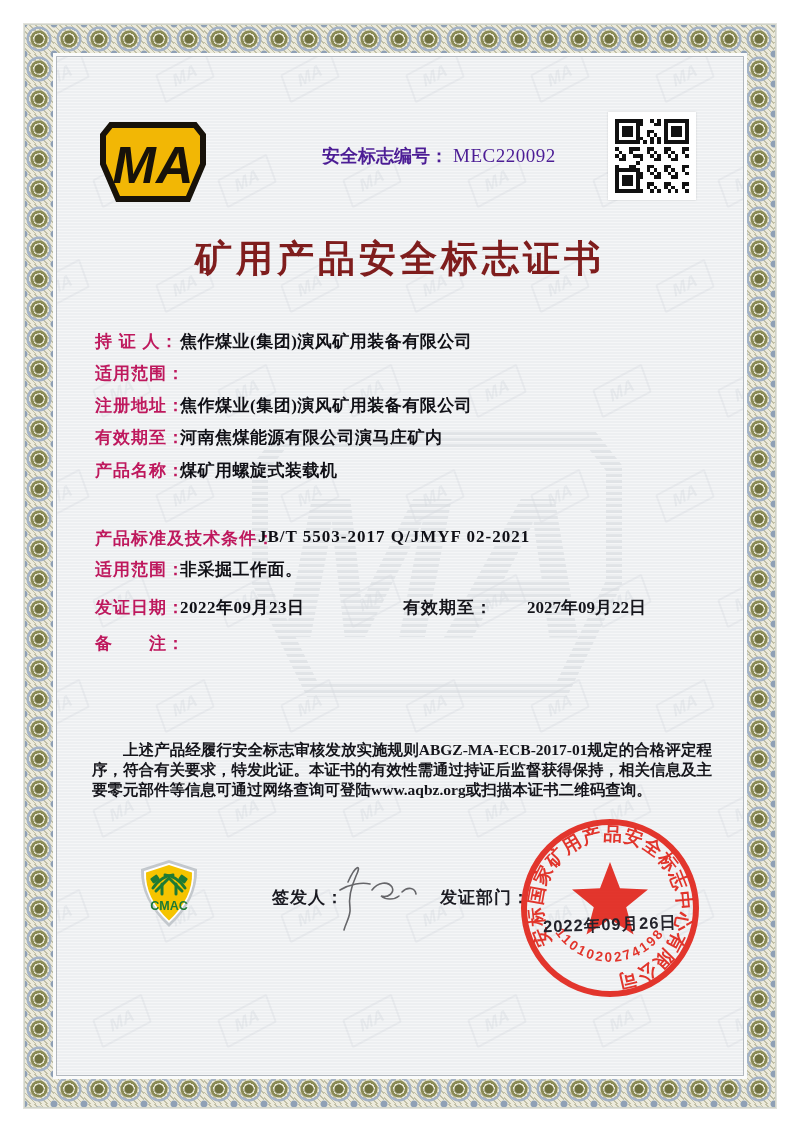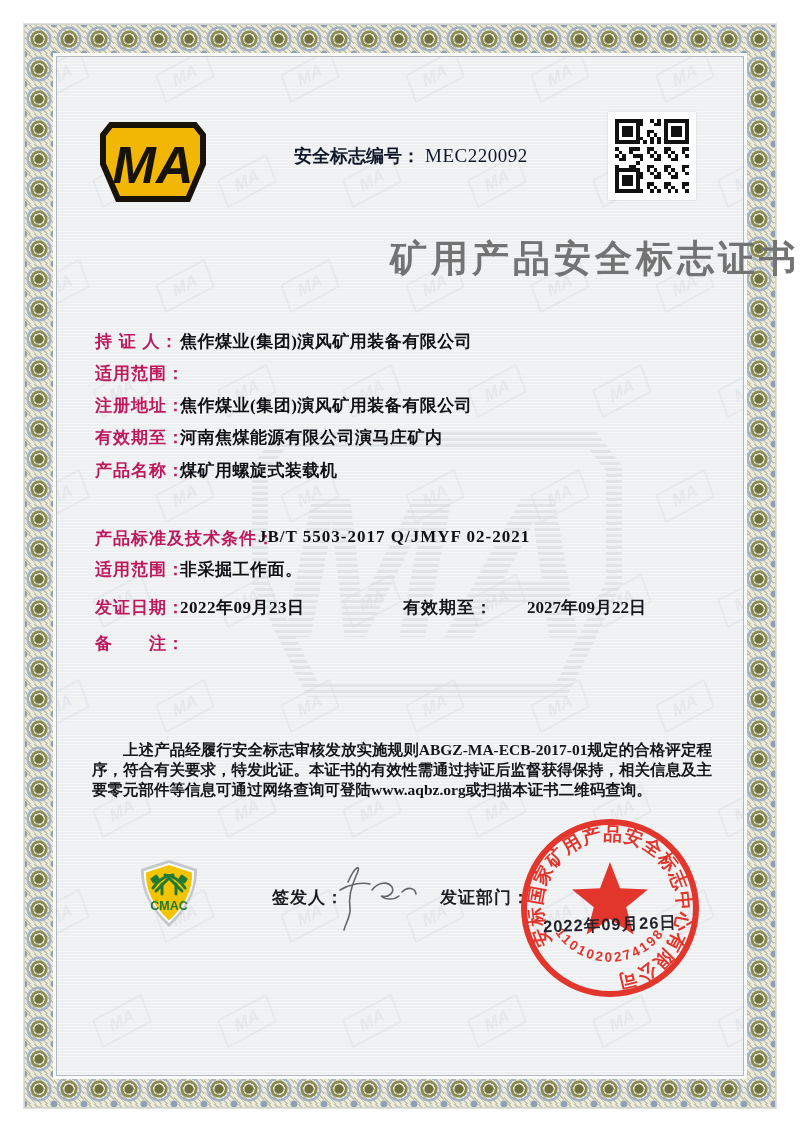--- a/index.html
+++ b/index.html
@@ -28,30 +28,30 @@
   
   #wm{position:absolute;inset:57px;z-index:2;overflow:hidden;}
   .stamp{position:absolute;width:52px;height:26px;border:2px solid rgba(125,138,155,.8);
     color:rgba(125,138,155,.9);font-weight:bold;font-style:italic;font-size:17px;
     display:flex;align-items:center;justify-content:center;
     transform:rotate(-28deg) skewX(-8deg);opacity:.10;border-radius:2px;}
   .bigwm{position:absolute;left:252px;top:432px;z-index:2;opacity:.55;}
   
   .malogo{position:absolute;left:100px;top:122px;}
   
-  .codeline{position:absolute;left:294px;top:144px;font-size:18px;color:#0f172a;}
+  .codeline{position:absolute;left:322px;top:144px;font-size:18px;color:#4c1d95;}
   .codeline .lbl{font-weight:700;}
   .codeline .val{font-family:"Liberation Serif","DejaVu Serif",serif;font-size:19px;letter-spacing:.5px;}
   
   .qr{position:absolute;left:608px;top:112px;width:88px;height:88px;background:#fff;
       box-shadow:0 0 2px rgba(0,0,0,.15);display:flex;align-items:center;justify-content:center;}
   
-  .title{position:absolute;left:0;right:0;top:234px;text-align:right;
+  .title{position:absolute;left:0;right:0;top:234px;text-align:center;
     font-family:"Liberation Serif","DejaVu Serif",serif;font-weight:700;font-size:37px;
-    letter-spacing:4px;color:#737373;}
+    letter-spacing:4px;color:#7f1d1d;}
   
   .row{position:absolute;left:95px;right:90px;height:24px;font-size:17px;color:#16161c;white-space:nowrap;}
   .row .lbl{position:absolute;left:0;font-weight:700;letter-spacing:1px;color:#be185d;}
   .row .val{position:absolute;left:85px;font-family:"Liberation Serif","DejaVu Serif",serif;
             font-weight:700;color:#101016;letter-spacing:.5px;}
   .row .val.mono{letter-spacing:1px;}
   .row .lbl2{position:absolute;left:308px;font-weight:700;letter-spacing:1px;}
   .row .val2{position:absolute;left:432px;font-family:"Liberation Serif","DejaVu Serif",serif;font-weight:700;}
   .row.stdrow .val{left:163px;}
   

